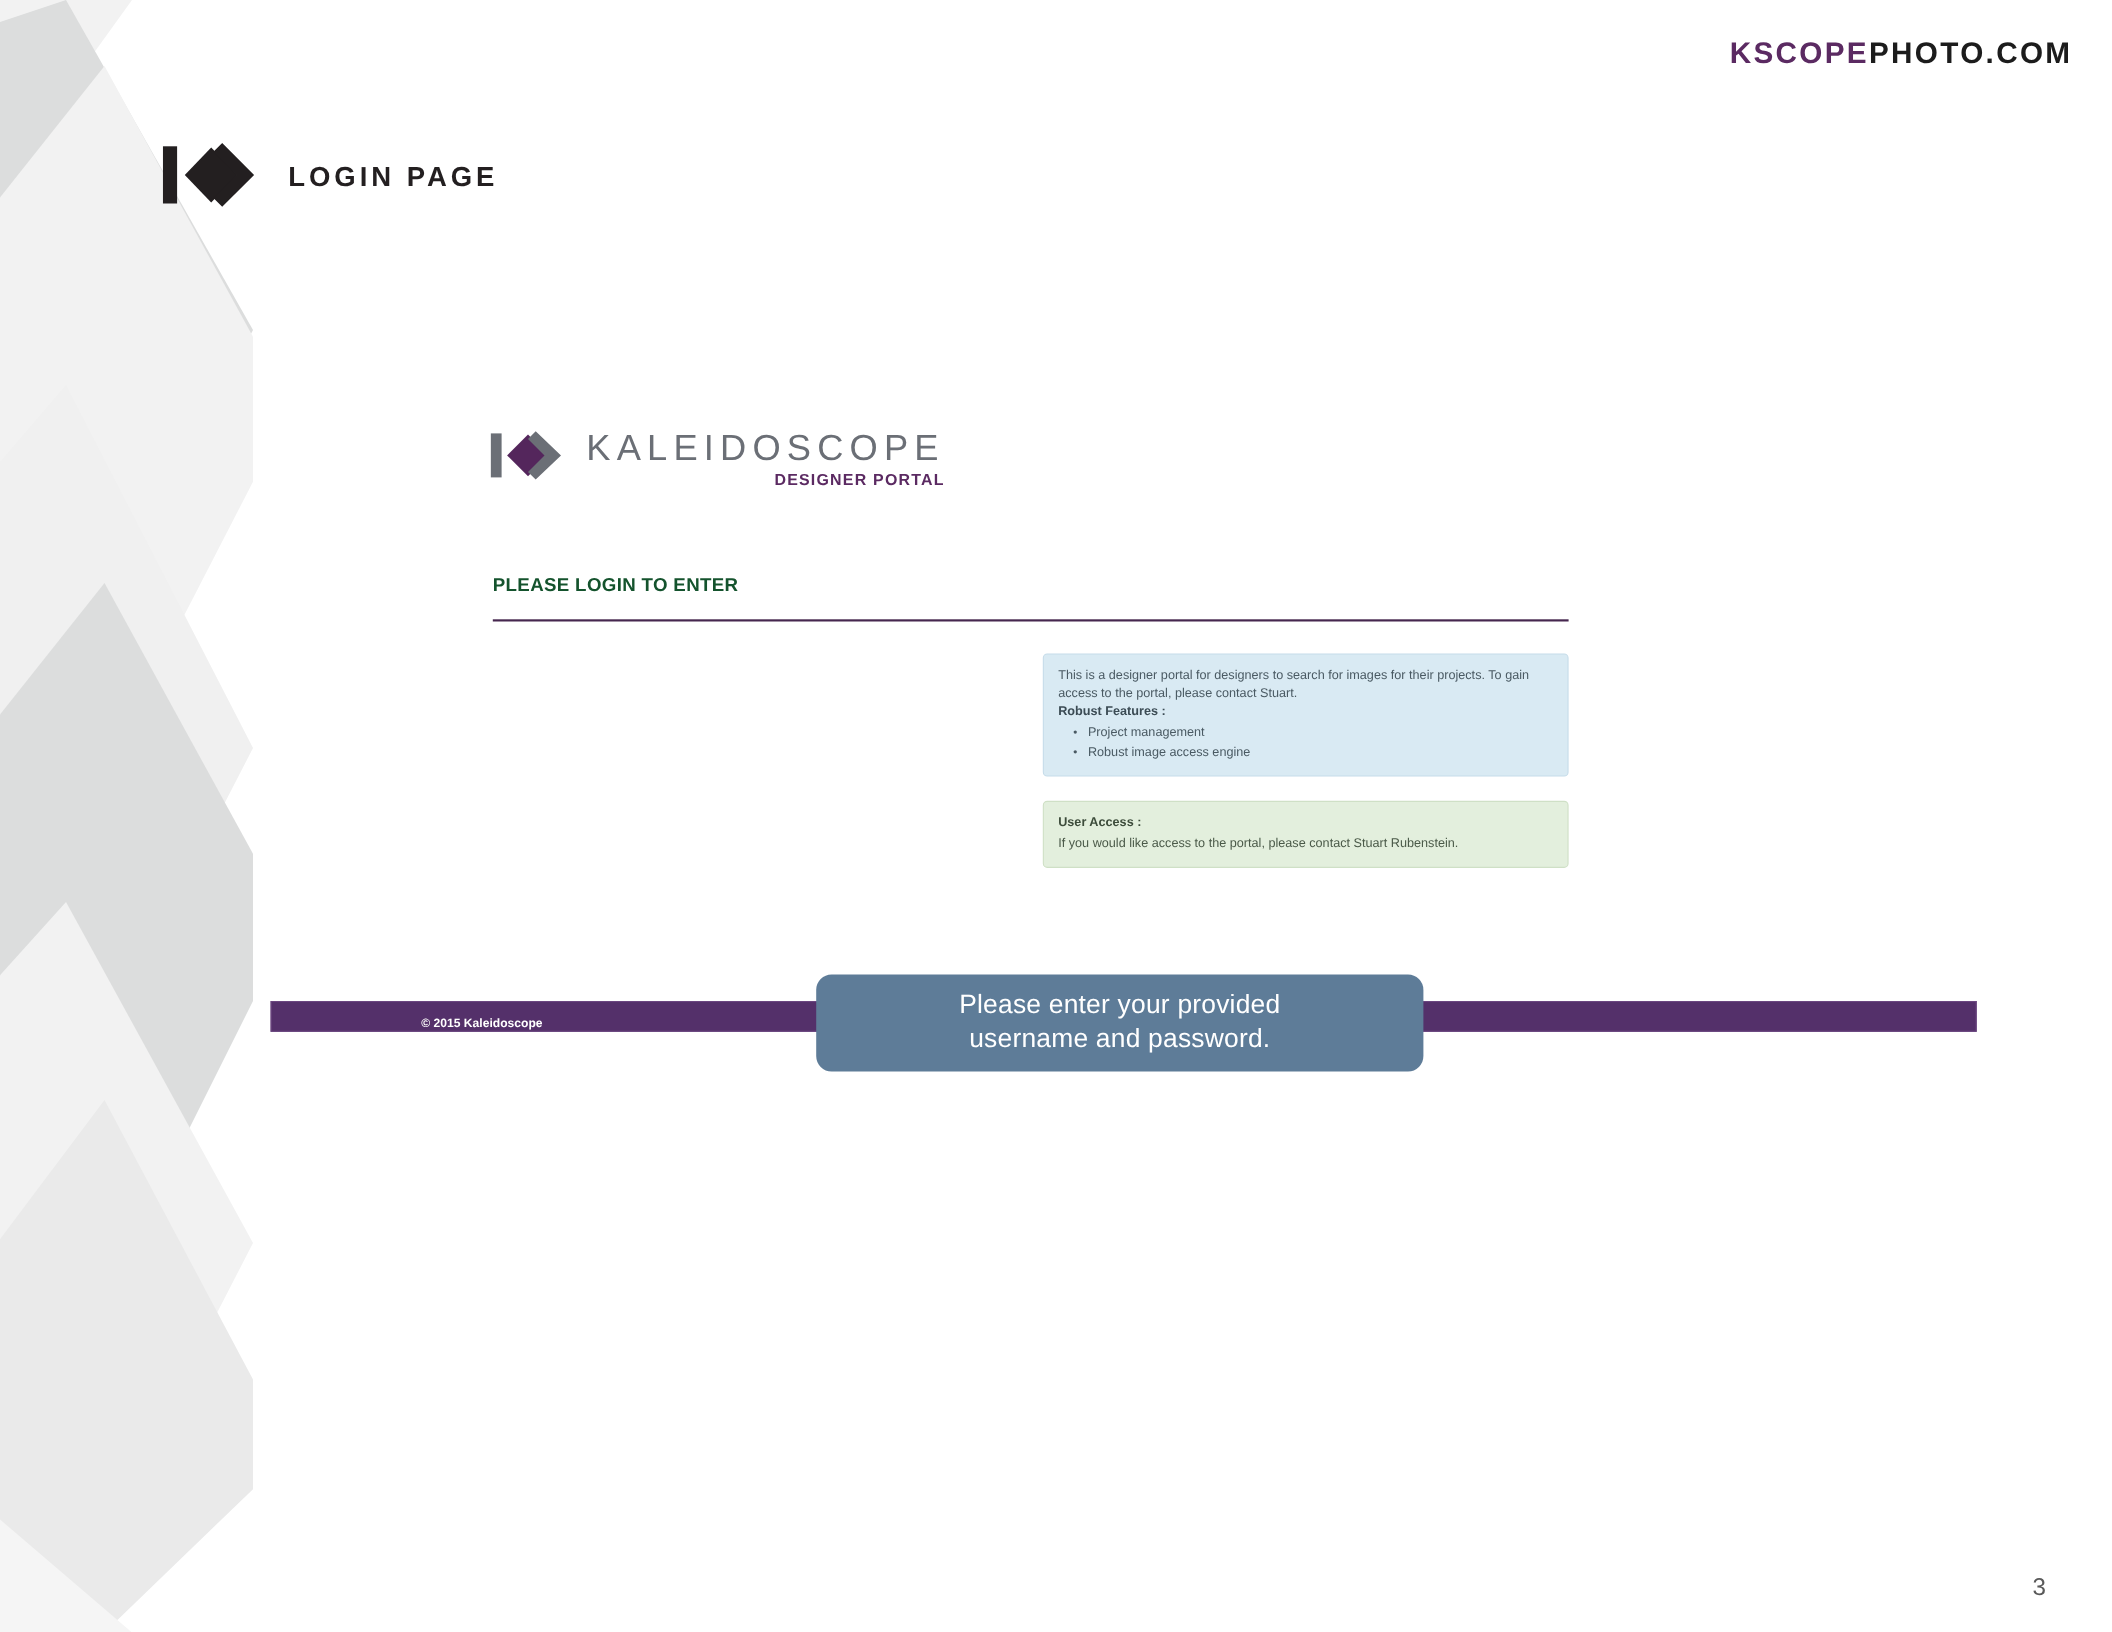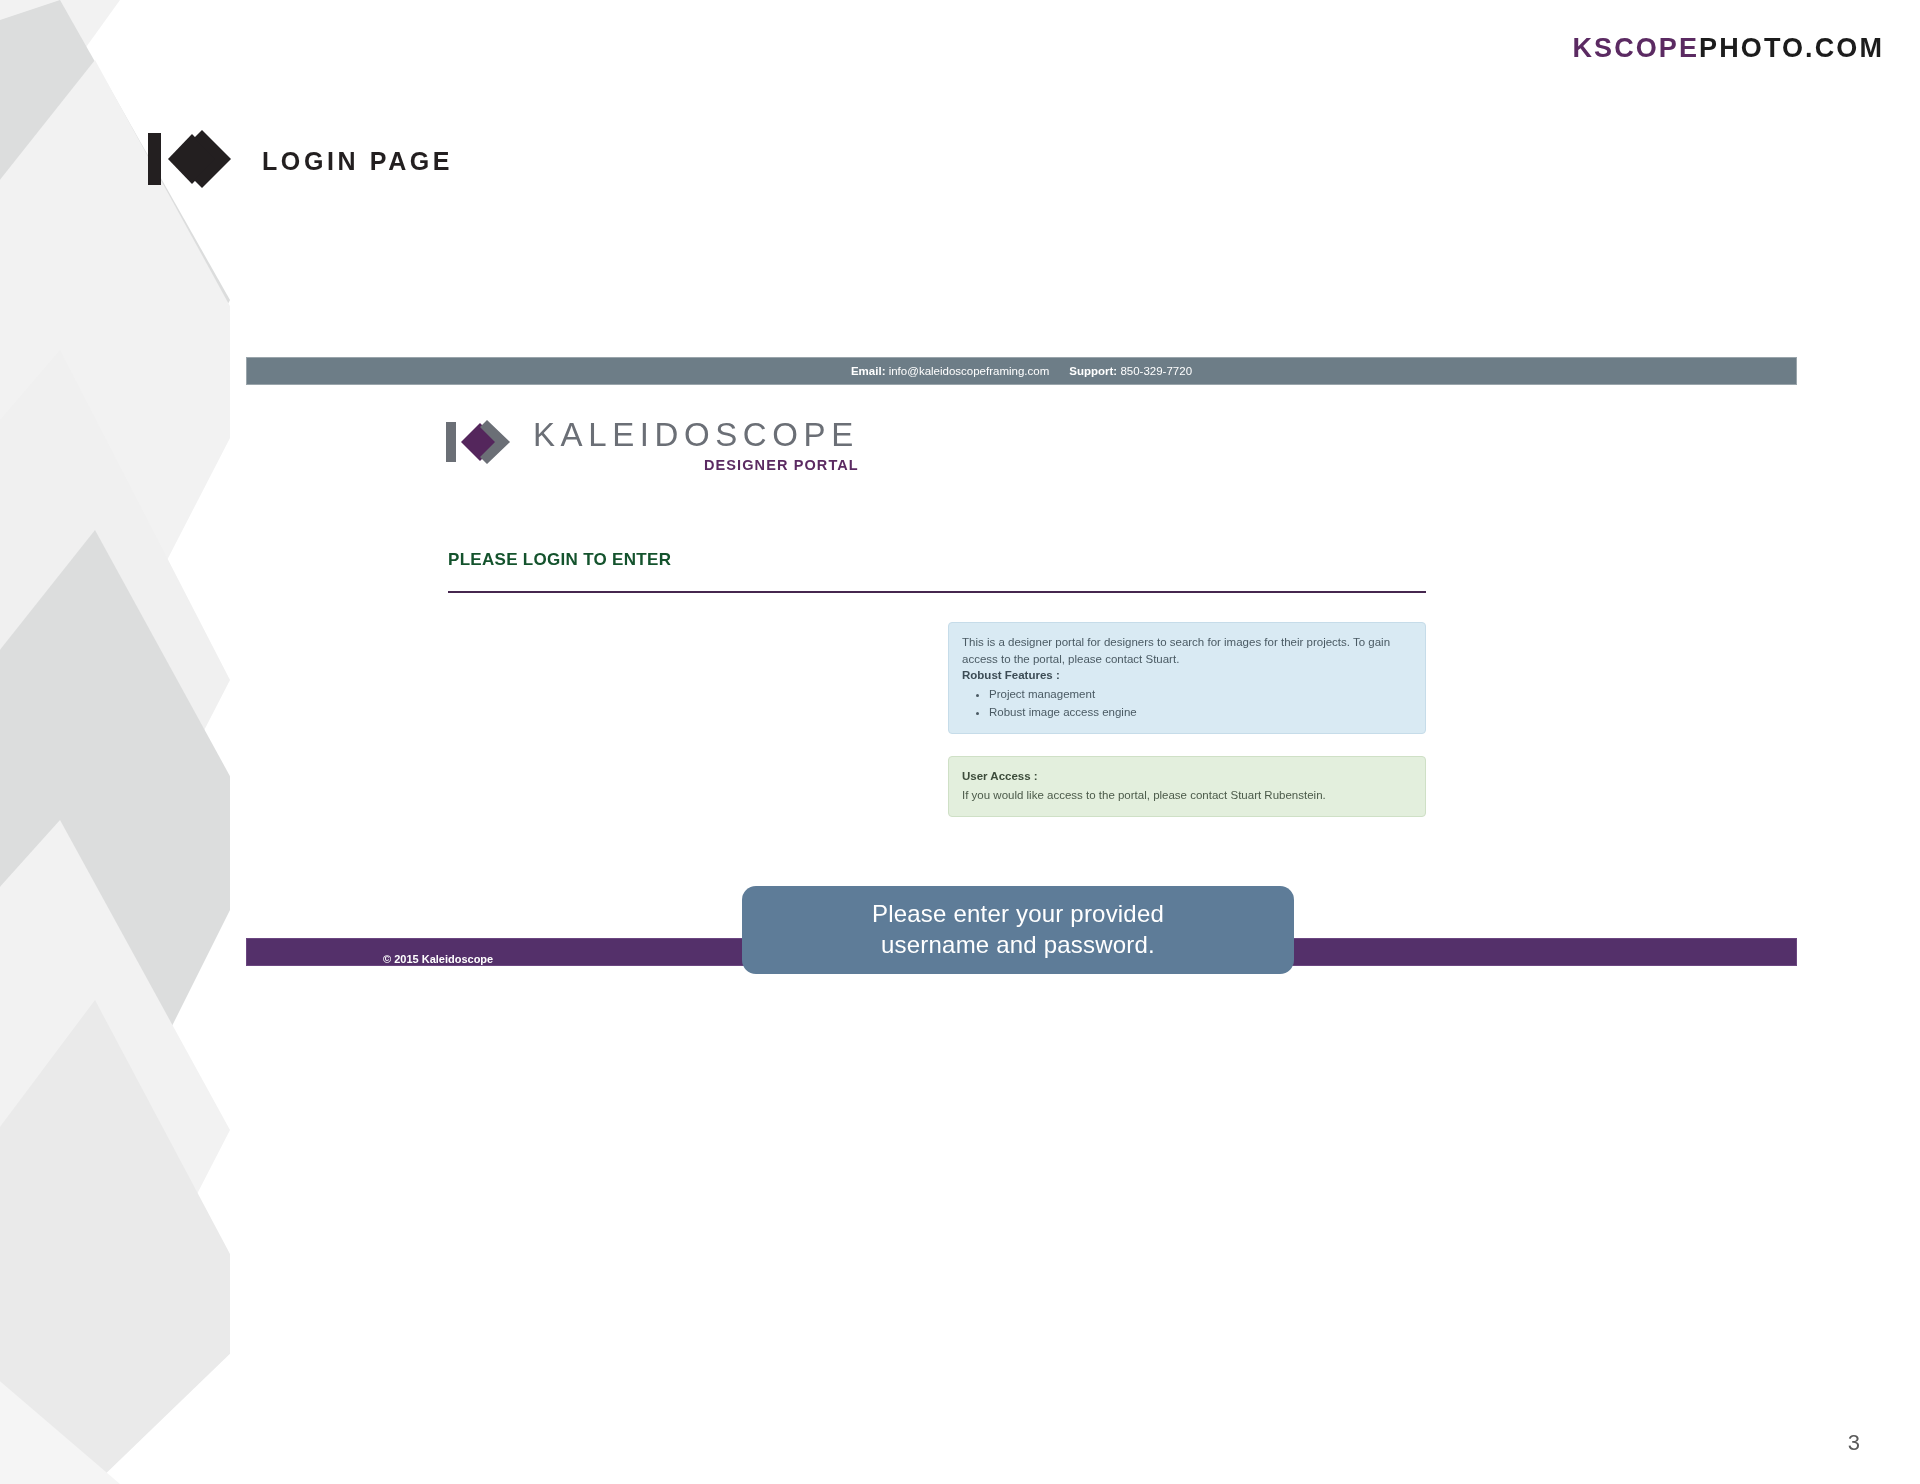--- a/index.html
+++ b/index.html
@@ -290,29 +290,20 @@
       <rect x="0" y="5" width="13" height="52" fill="#231f20"></rect>
       <polygon points="20,31 44,6 68,31 44,56" fill="#231f20"></polygon>
       <polygon points="54,2 83,31 54,60 46,52 67,31 46,10" fill="#231f20"></polygon>
     </svg>
   </span>
   <span class="slide-title">LOGIN PAGE</span>
 </div>
 
 <div class="portal">
 
-  <div class="contact-bar">
-    <span class="cb-label">Email:</span>
-    <span>&nbsp;</span>
-    <span>info@kaleidoscopeframing.com</span>
-    <span class="cb-gap"></span>
-    <span class="cb-label">Support:</span>
-    <span>&nbsp;</span>
-    <span>850-329-7720</span>
-  </div>
 
   <div class="portal-body">
 
     <div class="portal-logo">
       <span>
         <svg width="65" height="48" viewBox="0 0 65 48" xmlns="http://www.w3.org/2000/svg">
           <rect x="0" y="4" width="10" height="40" fill="#6b6f76"></rect>
           <polygon points="15,24 34,5 53,24 34,43" fill="#54265c"></polygon>
           <polygon points="41,2 64,24 41,46 34,39 49,24 34,9" fill="#6b6f76"></polygon>
         </svg>

